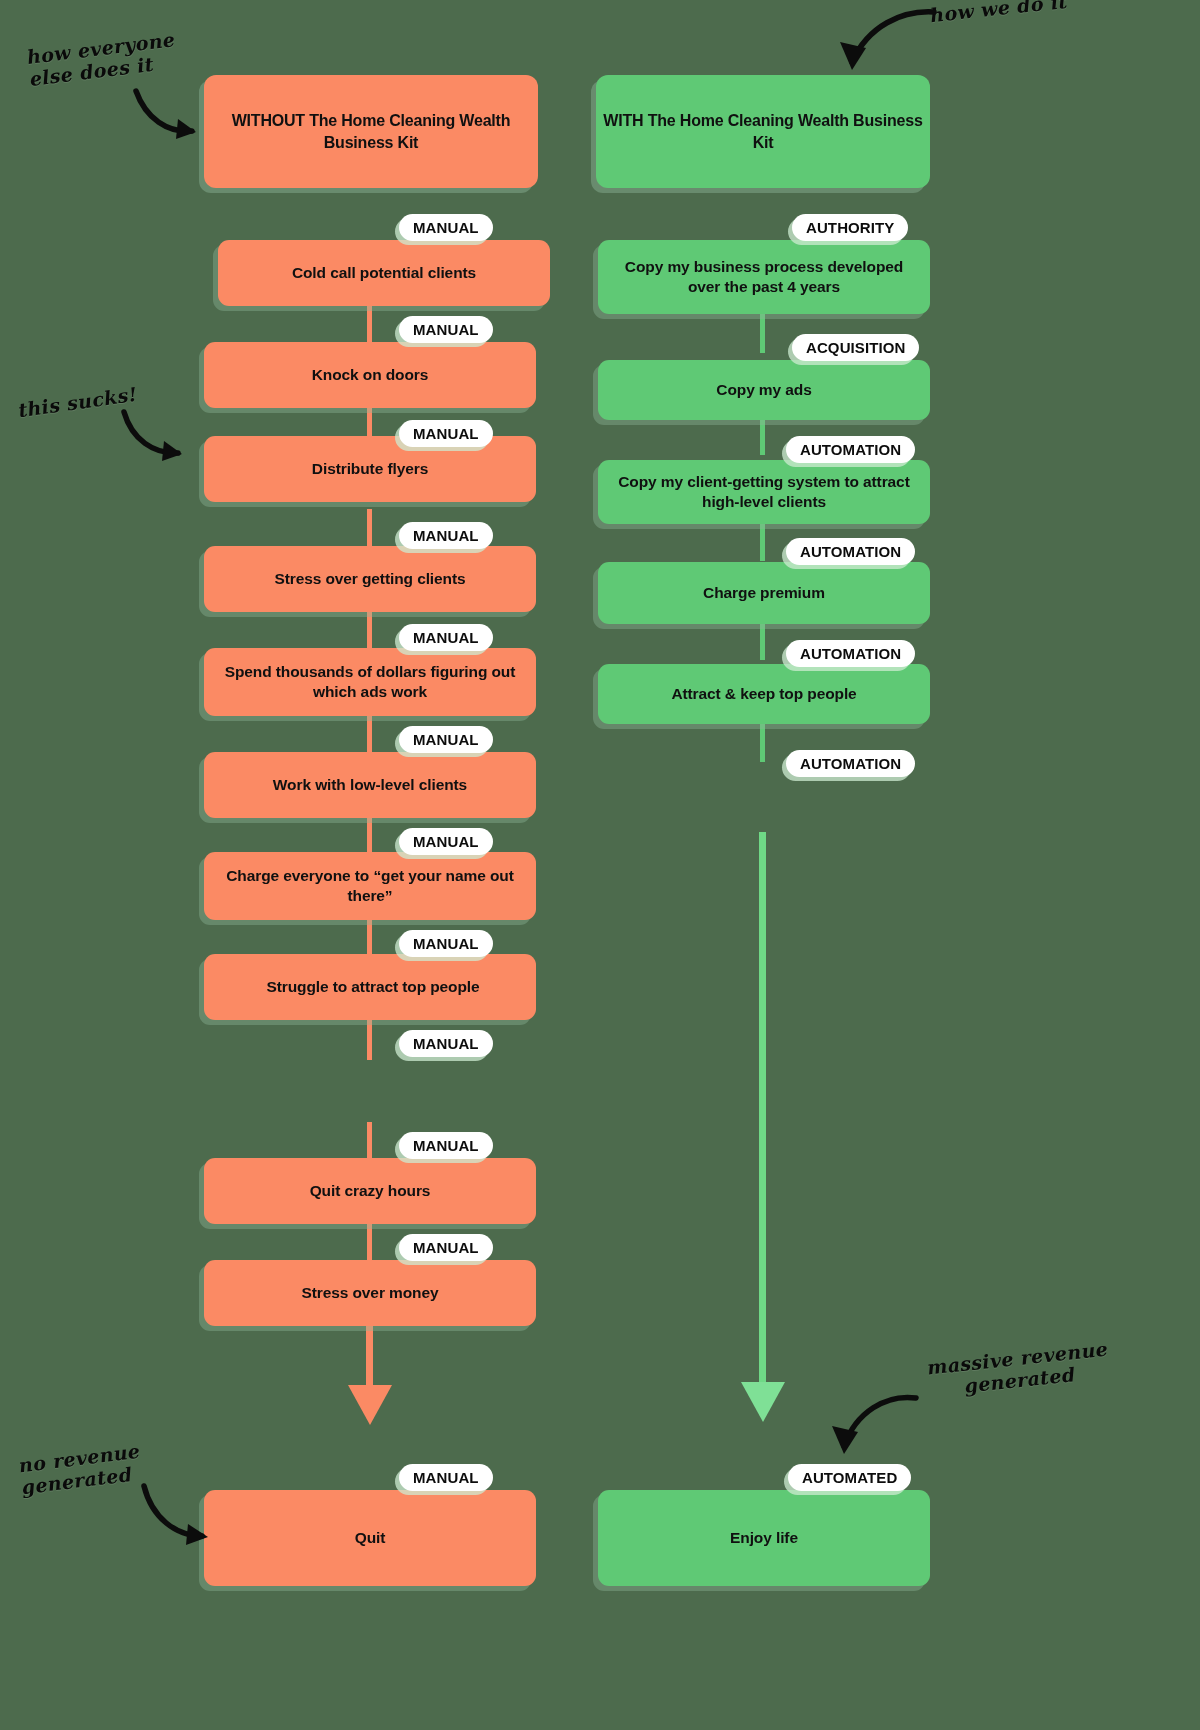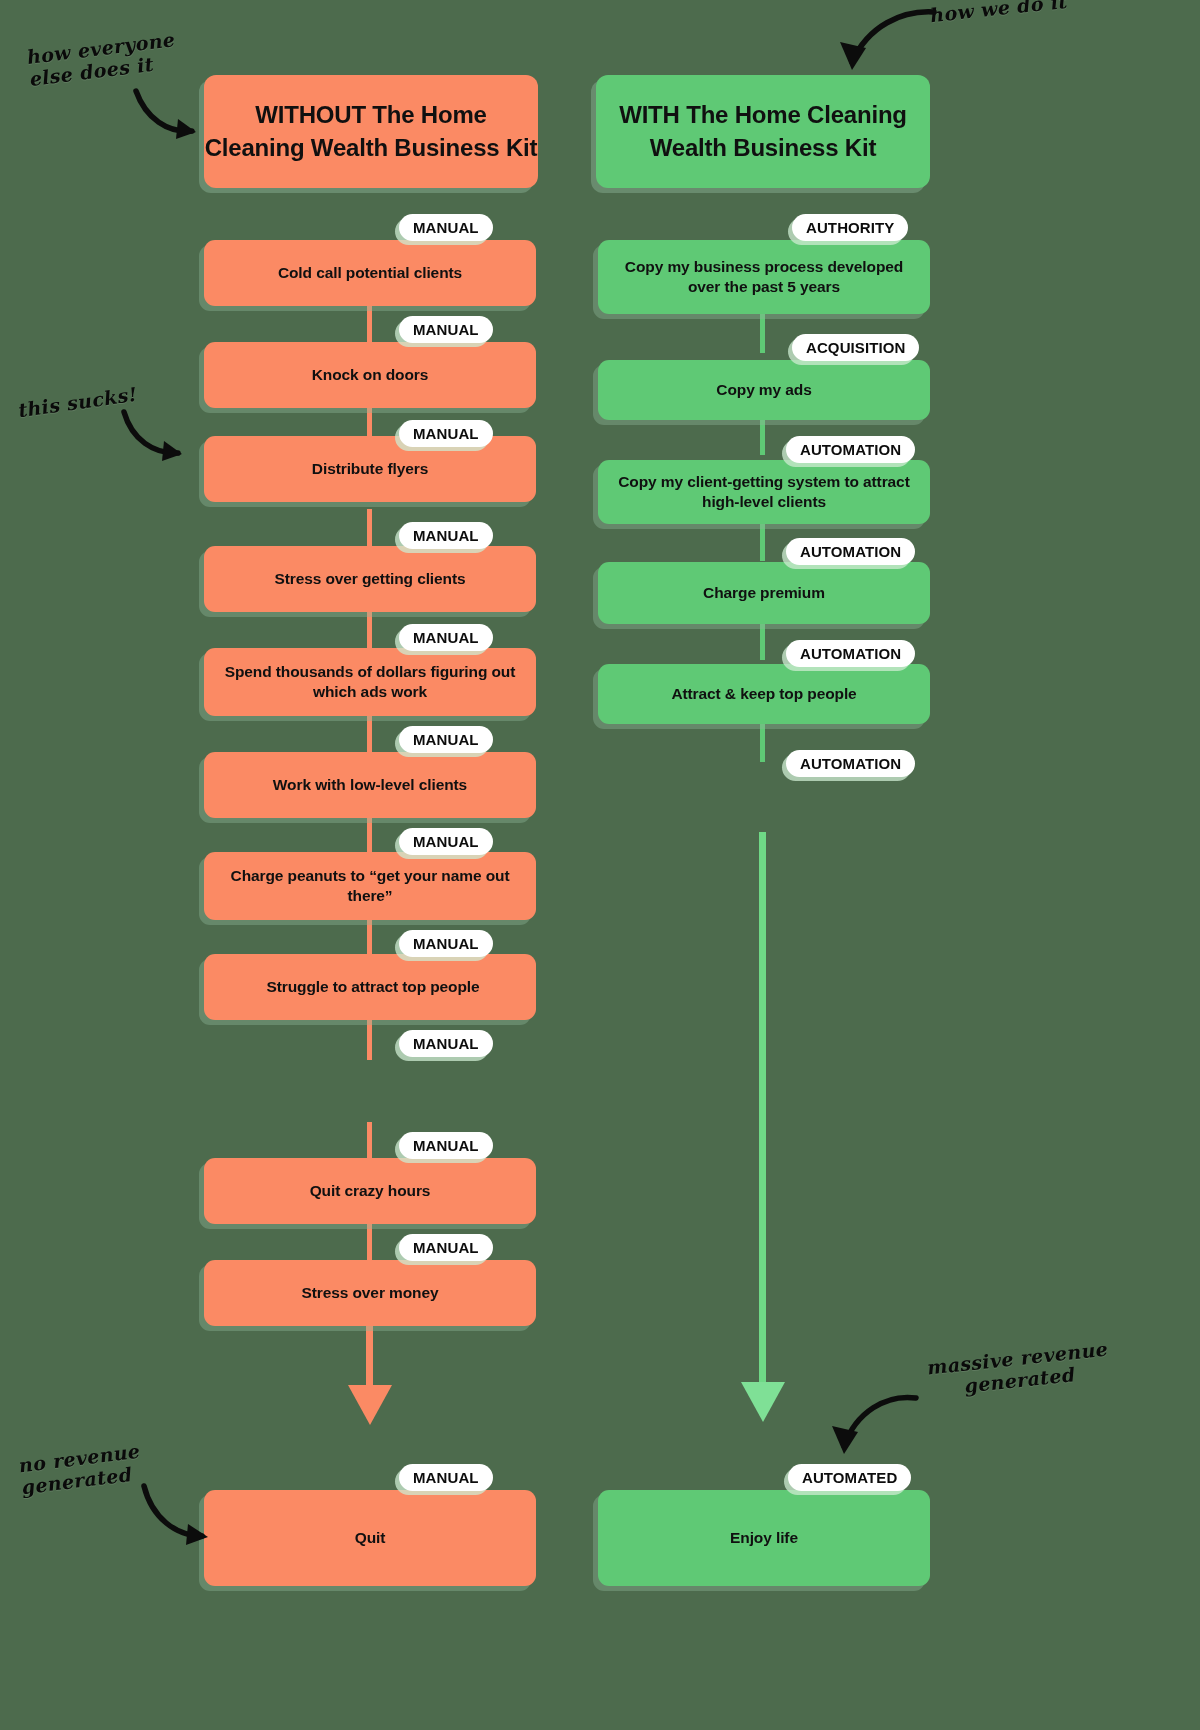--- a/index.html
+++ b/index.html
@@ -14,21 +14,21 @@
 
   
   .header-card{
     position:absolute;
     width:334px;
     height:113px;
     border-radius:12px;
     box-sizing:border-box;
     display:flex;align-items:center;justify-content:center;
     text-align:center;
-    font-size:24px;font-weight:bold;color:#101010;
+    font-size:16px;font-weight:bold;color:#101010;
     line-height:1.35;
     letter-spacing:-0.2px;
     box-shadow:-5px 5px 0 rgba(140,180,150,.45);
   }
   .header-left{left:204px;top:75px;background:#fb8a64;}
   .header-right{left:596px;top:75px;background:#5fc975;}
 
   
   .step{
     position:absolute;
@@ -121,21 +121,21 @@
   <div class="conn conn-left" style="top:716px;height:40px;"></div>
   <div class="conn conn-left" style="top:818px;height:40px;"></div>
   <div class="conn conn-left" style="top:920px;height:40px;"></div>
   <div class="conn conn-left" style="top:1020px;height:40px;"></div>
   <div class="conn conn-left" style="top:1122px;height:40px;"></div>
   <div class="conn conn-left" style="top:1224px;height:40px;"></div>
 
   <div class="stem stem-left" style="top:1320px;height:85px;"></div>
   <div class="arrowhead ah-left" style="top:1385px;"></div>
 
-  <div class="step s-left" style="top:240px;height:66px;">
+  <div class="step s-left" style="top:240px;height:66px;margin-left:14px;">
     <span>Cold call potential clients</span>
   </div>
   <div class="badge" style="left:399px;top:214px;">MANUAL</div>
 
   <div class="step s-left" style="top:342px;height:66px;">
     <span>Knock on doors</span>
   </div>
   <div class="badge" style="left:399px;top:316px;">MANUAL</div>
 
   <div class="step s-left" style="top:436px;height:66px;">
@@ -152,21 +152,21 @@
     <span>Spend thousands of dollars figuring out which ads work</span>
   </div>
   <div class="badge" style="left:399px;top:624px;">MANUAL</div>
 
   <div class="step s-left" style="top:752px;height:66px;">
     <span>Work with low-level clients</span>
   </div>
   <div class="badge" style="left:399px;top:726px;">MANUAL</div>
 
   <div class="step s-left" style="top:852px;height:68px;">
-    <span>Charge peanuts to “get your name out there”</span>
+    <span>Charge everyone to “get your name out there”</span>
   </div>
   <div class="badge" style="left:399px;top:828px;">MANUAL</div>
 
   <div class="step s-left" style="top:954px;height:66px;padding-left:20px;">
     <span>Struggle to attract top people</span>
   </div>
   <div class="badge" style="left:399px;top:930px;">MANUAL</div>
 
   <div class="badge" style="left:399px;top:1030px;">MANUAL</div>
 
@@ -188,21 +188,21 @@
   <div class="conn conn-right" style="top:313px;height:40px;"></div>
   <div class="conn conn-right" style="top:415px;height:40px;"></div>
   <div class="conn conn-right" style="top:521px;height:40px;"></div>
   <div class="conn conn-right" style="top:620px;height:40px;"></div>
   <div class="conn conn-right" style="top:722px;height:40px;"></div>
 
   <div class="stem stem-right" style="top:832px;height:560px;"></div>
   <div class="arrowhead ah-right" style="top:1382px;"></div>
 
   <div class="step s-right" style="top:240px;height:74px;">
-    <span>Copy my business process developed over the past 5 years</span>
+    <span>Copy my business process developed over the past 4 years</span>
   </div>
   <div class="badge" style="left:792px;top:214px;">AUTHORITY</div>
 
   <div class="step s-right" style="top:360px;height:60px;">
     <span>Copy my ads</span>
   </div>
   <div class="badge" style="left:792px;top:334px;">ACQUISITION</div>
 
   <div class="step s-right" style="top:460px;height:64px;">
     <span>Copy my client-getting system to attract high-level clients</span>

